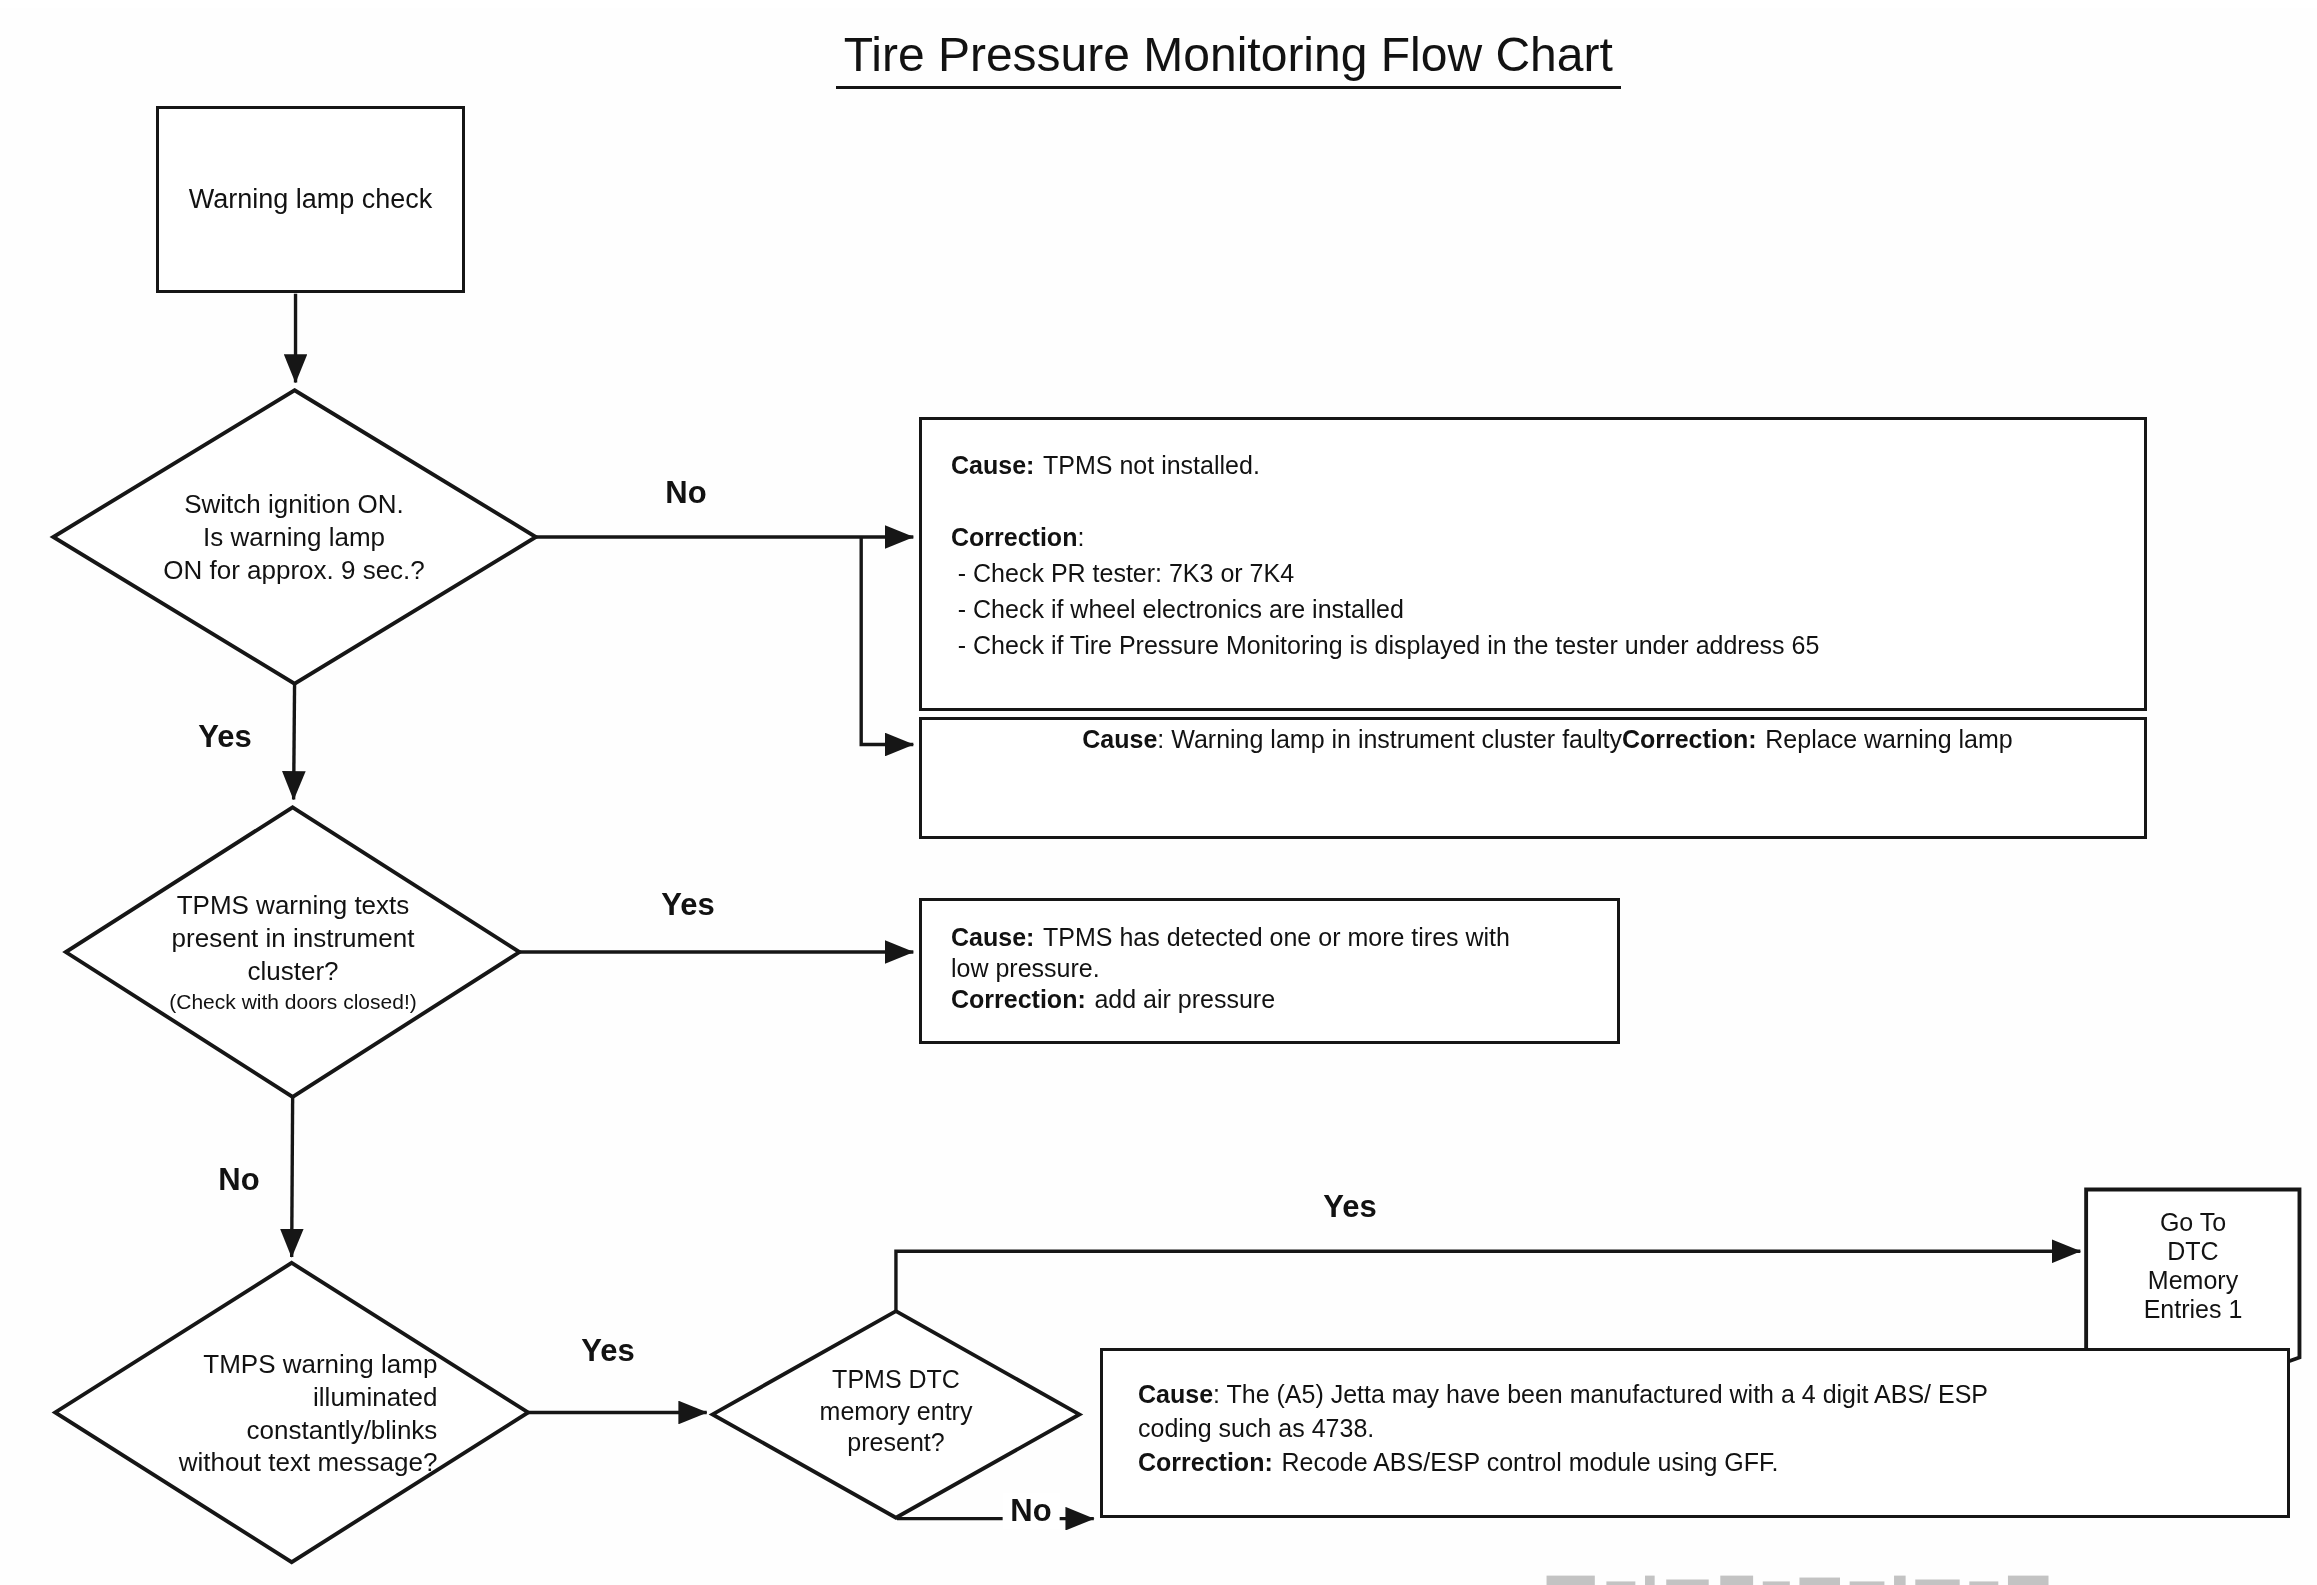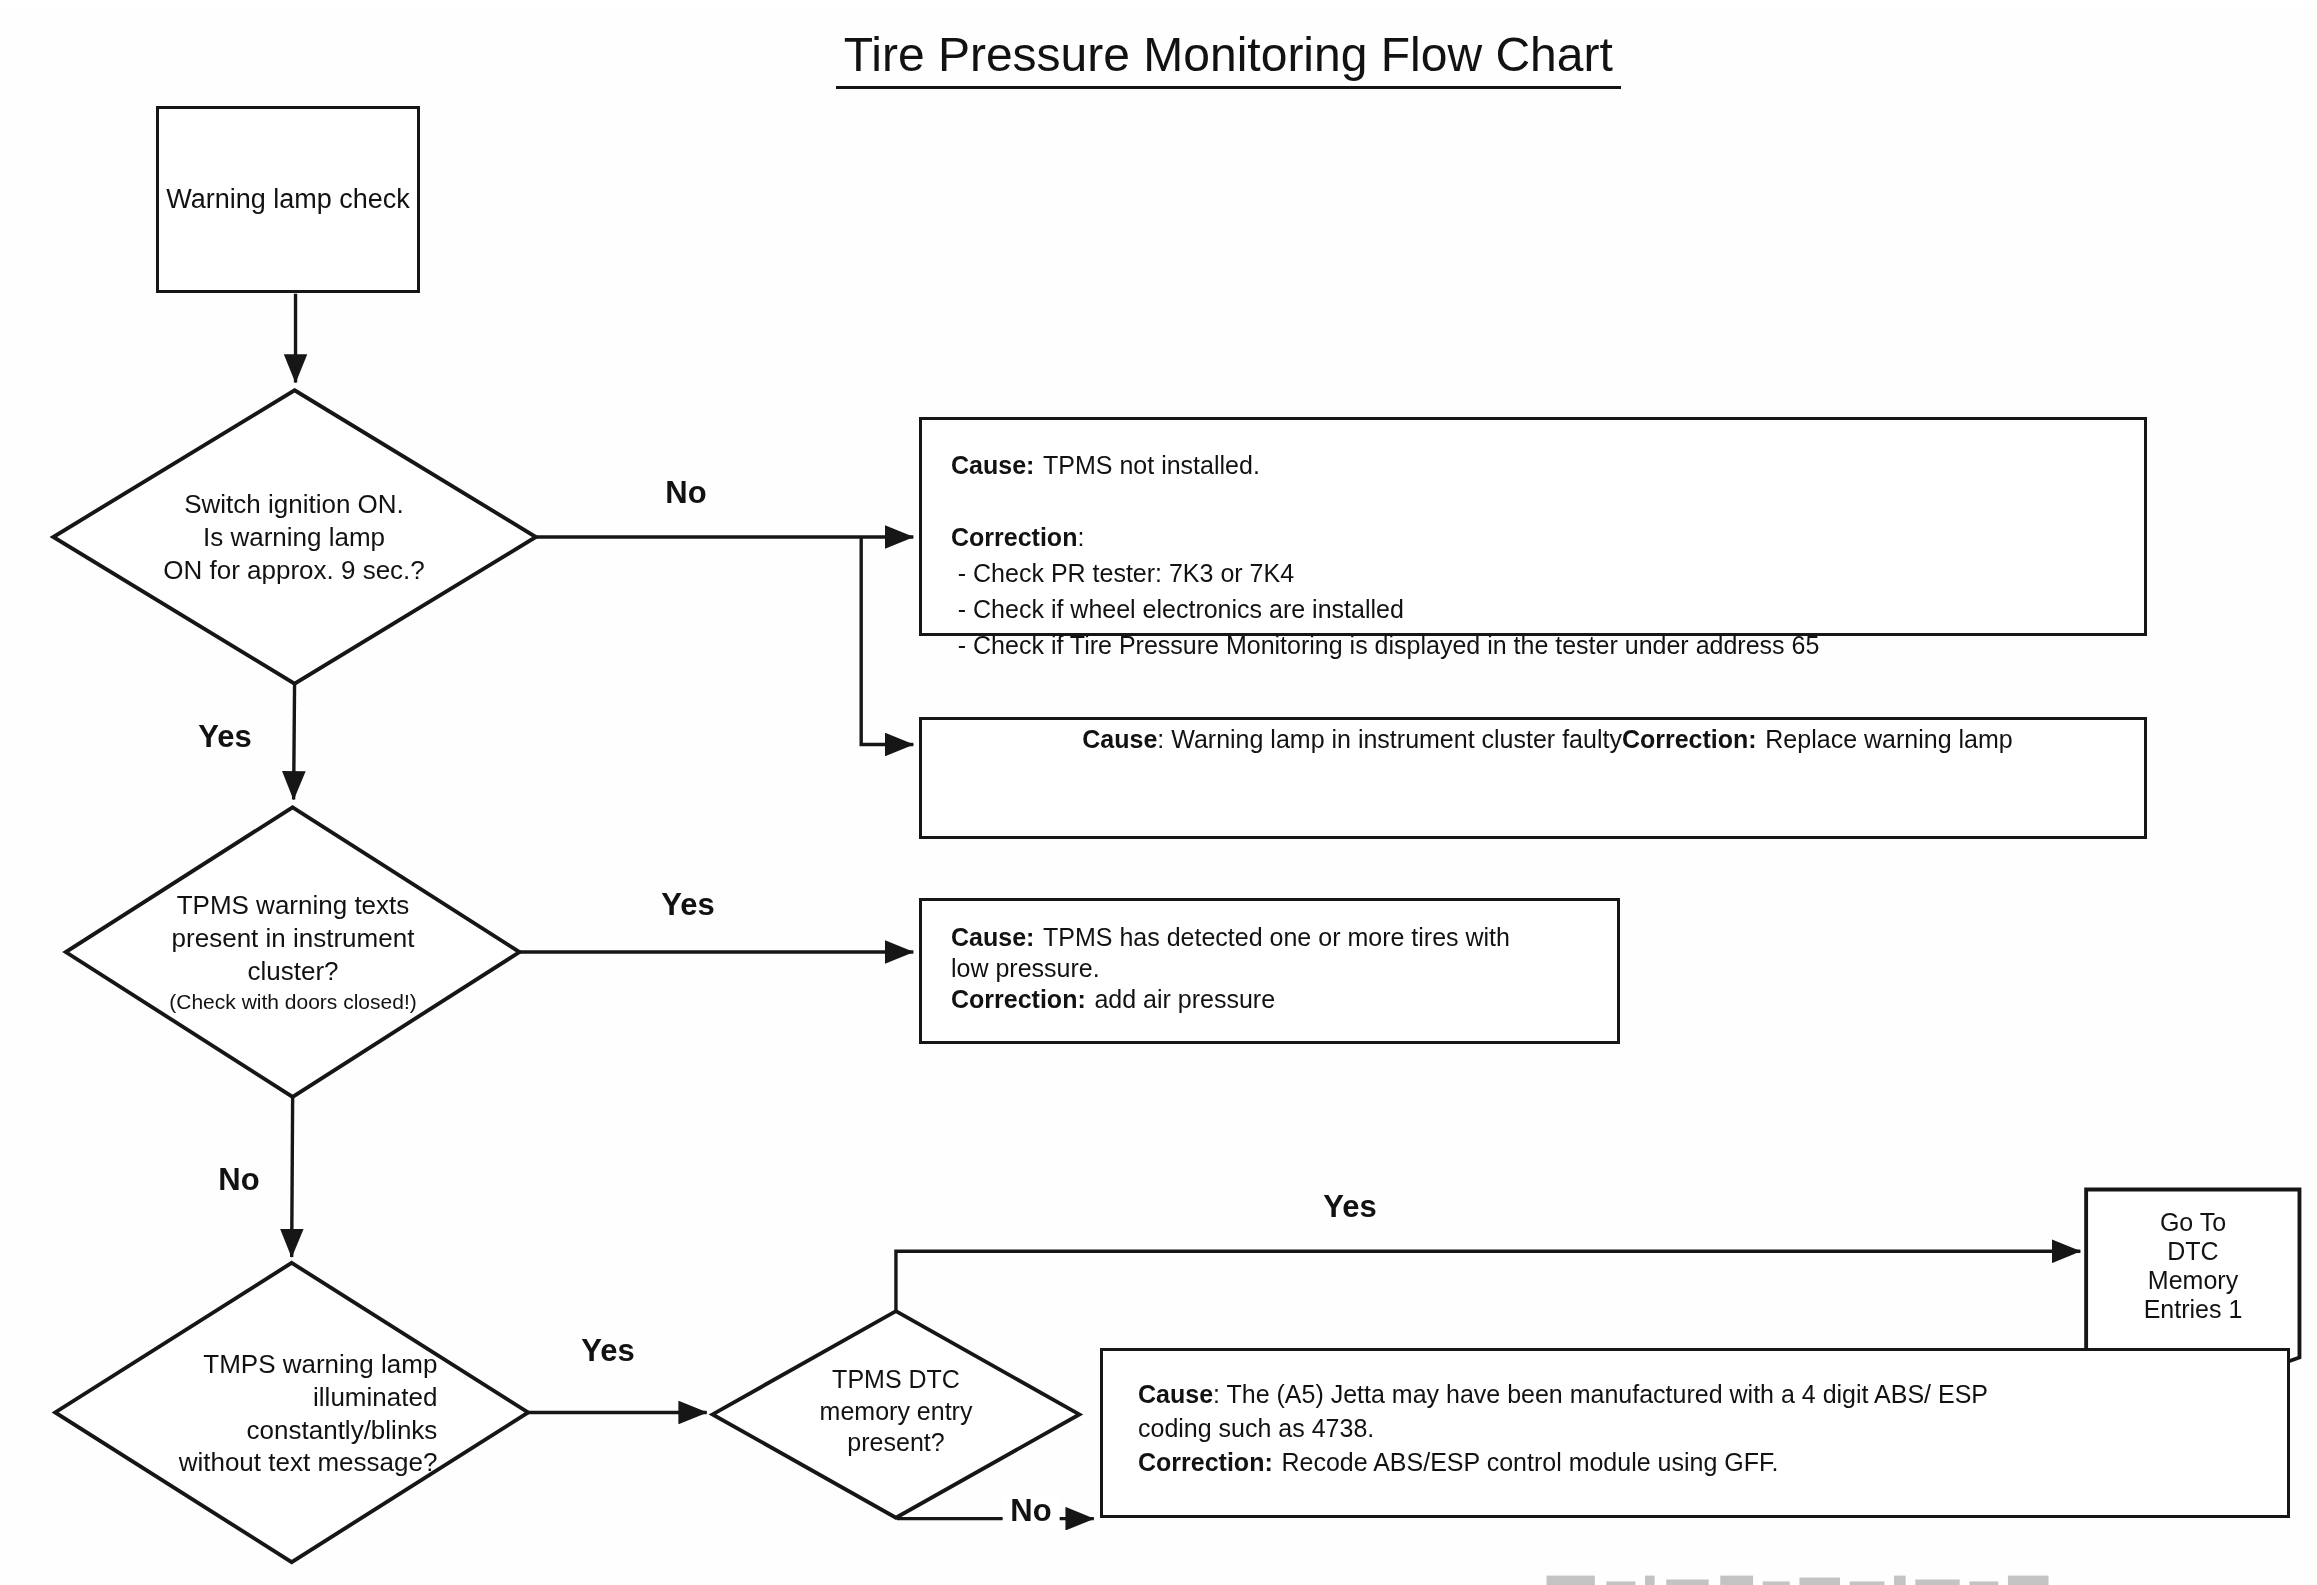--- a/index.html
+++ b/index.html
@@ -79,21 +79,21 @@
       <rect x="1916" y="1630" width="36" height="12"></rect>
       <rect x="1962" y="1624" width="12" height="18"></rect>
       <rect x="1984" y="1628" width="46" height="14"></rect>
       <rect x="2040" y="1630" width="30" height="12"></rect>
       <rect x="2080" y="1624" width="42" height="18"></rect>
     </g>
   </svg>
 
   <div class="title">Tire Pressure Monitoring Flow Chart</div>
 
-  <div class="box startbox" style="left:156px;top:98px;width:264px;height:187px;">
+  <div class="box startbox" style="left:156px;top:98px;width:309px;height:187px;">
     <span>Warning lamp check</span>
   </div>
 
   <div class="node-text" style="left:294px;top:529px;">Switch ignition ON.
 Is warning lamp
 ON for approx. 9 sec.?</div>
 
   <div class="node-text" style="left:293px;top:944px;white-space:normal;">
     <div class="pre">TPMS warning texts
 present in instrument
@@ -115,21 +115,21 @@
 Entries 1</div>
 
   <div class="edge-label" style="left:686px;top:485px;">No</div>
   <div class="edge-label" style="left:225px;top:729px;">Yes</div>
   <div class="edge-label" style="left:688px;top:897px;">Yes</div>
   <div class="edge-label" style="left:239px;top:1172px;">No</div>
   <div class="edge-label" style="left:608px;top:1343px;">Yes</div>
   <div class="edge-label" style="left:1350px;top:1199px;">Yes</div>
   <div class="edge-label bg" style="left:1031px;top:1503px;">No</div>
 
-  <div class="box result b1" style="left:919px;top:409px;width:1228px;height:219px;">
+  <div class="box result b1" style="left:919px;top:409px;width:1228px;height:294px;">
     <p><b class="bl">Cause:</b><span>TPMS not installed.</span></p>
     <p class="corr"><b>Correction</b><span>:</span></p>
     <div class="bullet">- Check PR tester: 7K3 or 7K4</div>
     <div class="bullet">- Check if wheel electronics are installed</div>
     <div class="bullet">- Check if Tire Pressure Monitoring is displayed in the tester under address 65</div>
   </div>
 
   <div class="box result b2" style="left:919px;top:709px;width:1228px;height:122px;">
     <p><b>Cause</b><span>: Warning lamp in instrument cluster faulty</span></p>
     <p><b class="bl">Correction:</b><span>Replace warning lamp</span></p>

